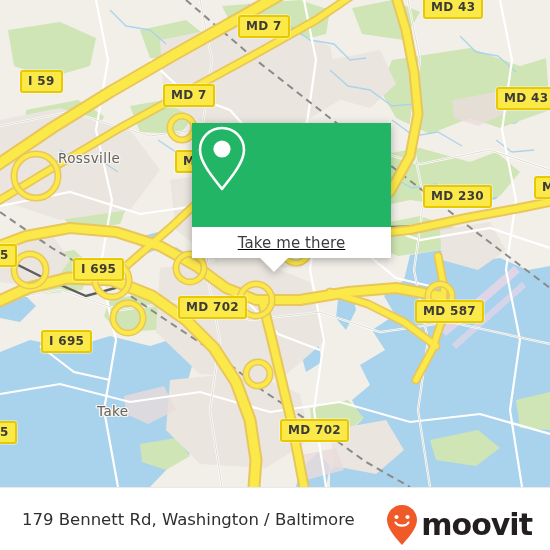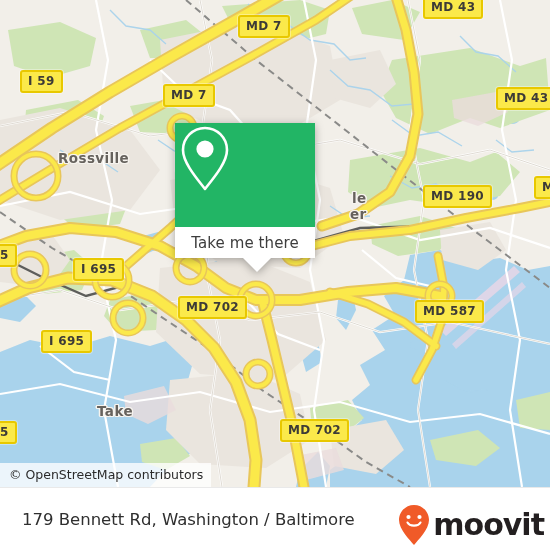--- a/index.html
+++ b/index.html
@@ -18,21 +18,20 @@
   
   .place-label{
     position:absolute;
     font-family:"DejaVu Sans","Liberation Sans",sans-serif;
     font-size:13.5px;color:#66625d;white-space:nowrap;
     letter-spacing:.4px;
     text-shadow:
       -1.4px 0 #f6f3ee, 1.4px 0 #f6f3ee, 0 -1.4px #f6f3ee, 0 1.4px #f6f3ee,
       -1px -1px #f6f3ee, 1px -1px #f6f3ee, -1px 1px #f6f3ee, 1px 1px #f6f3ee;
     pointer-events:none;
-    font-weight:bold;
   }
 
   
   .shield{
     position:absolute;
     background:#fbe94a;
     border:2px solid #e8c800;
     border-radius:3px;
     color:#3d3b37;
     font-family:"DejaVu Sans","Liberation Sans",sans-serif;
@@ -49,22 +48,23 @@
     position:absolute;left:0;bottom:0;
     background:rgba(255,255,255,.78);
     font-family:"DejaVu Sans","Liberation Sans",sans-serif;
     font-size:12.5px;color:#2b2b2b;
     padding:4px 8px 5px 9px;
     white-space:nowrap;
   }
 
   
   .card{
-    position:absolute;left:175px;top:123px;width:140px;
+    position:absolute;left:192px;top:123px;width:199px;
     filter:drop-shadow(0 2px 4px rgba(0,0,0,.30));
+    text-decoration:underline;
   }
   .card-top{
     height:104px;background:#22b565;
     display:flex;align-items:center;justify-content:center;
   }
   .card-bottom{
     height:31px;background:#ffffff;
     display:flex;align-items:center;justify-content:center;
   }
   .card-bottom span{
@@ -76,21 +76,21 @@
     border-left:14px solid transparent;
     border-right:14px solid transparent;
     border-top:14px solid #ffffff;
   }
 
   
   .footer{
     position:absolute;left:0;top:487px;width:550px;height:63px;
     background:#ffffff;
     display:flex;align-items:center;justify-content:space-between;
-    padding:0 6px 0 22px;box-sizing:border-box;
+    padding:0 18px 0 22px;box-sizing:border-box;
     border-top:1px solid #e9e9e9;
   }
   .footer-title{
     font-family:"DejaVu Sans","Liberation Sans",sans-serif;
     font-size:16.5px;color:#2f2f2f;white-space:nowrap;letter-spacing:0;
   }
   .brand{display:flex;align-items:center;gap:2px;margin-top:11px;}
   .brand-word{
     font-family:"DejaVu Sans","Liberation Sans",sans-serif;
     font-size:30px;font-weight:bold;color:#231f20;
@@ -296,21 +296,21 @@
         </g>
       </g>
     </svg>
 
     <div>
       <div class="shield" style="left:238px;top:15px">MD 7</div>
       <div class="shield" style="left:163px;top:84px">MD 7</div>
       <div class="shield" style="left:20px;top:70px">I 59</div>
       <div class="shield" style="left:496px;top:87px">MD 43</div>
       <div class="shield" style="left:423px;top:-4px">MD 43</div>
-      <div class="shield" style="left:423px;top:185px">MD 190</div>
+      <div class="shield" style="left:423px;top:185px">MD 230</div>
       <div class="shield" style="left:534px;top:176px">M</div>
       <div class="shield" style="left:175px;top:150px">MD</div>
       <div class="shield" style="left:73px;top:258px">I 695</div>
       <div class="shield" style="left:41px;top:330px">I 695</div>
       <div class="shield" style="left:-8px;top:421px">5</div>
       <div class="shield" style="left:178px;top:296px">MD 702</div>
       <div class="shield" style="left:280px;top:419px">MD 702</div>
       <div class="shield" style="left:415px;top:300px">MD 587</div>
       <div class="shield" style="left:-8px;top:244px">5</div>
     </div>
@@ -328,21 +328,20 @@
           <path d="M30,5 C17.8,5 8,14.8 8,27 C8,40.5 24,58 30,66 C36,58 52,40.5 52,27 C52,14.8 42.2,5 30,5 Z" fill="none" stroke="#ffffff" stroke-width="2.6" stroke-linejoin="round"></path>
           <circle cx="30" cy="26" r="8.6" fill="#ffffff"></circle>
         </svg>
       </div>
       <div class="card-bottom">
         <span>Take me there</span>
       </div>
       <div class="card-tail"></div>
     </div>
 
-    <div class="attrib">© OpenStreetMap contributors</div>
   </div>
 
   <div class="footer">
     <div class="footer-title">179 Bennett Rd, Washington / Baltimore</div>
     <div class="brand">
       <svg width="34" height="42" viewBox="0 0 34 42">
         <path d="M17,1 C8.7,1 2,7.7 2,16 C2,25.5 13,36 17,41 C21,36 32,25.5 32,16 C32,7.7 25.3,1 17,1 Z" fill="#f05a28"></path>
         <circle cx="11.5" cy="13" r="2.1" fill="#ffffff"></circle>
         <circle cx="22.5" cy="13" r="2.1" fill="#ffffff"></circle>
         <path d="M10.5,18.5 C12.6,22.6 21.4,22.6 23.5,18.5" fill="none" stroke="#ffffff" stroke-width="2.1" stroke-linecap="round"></path>

